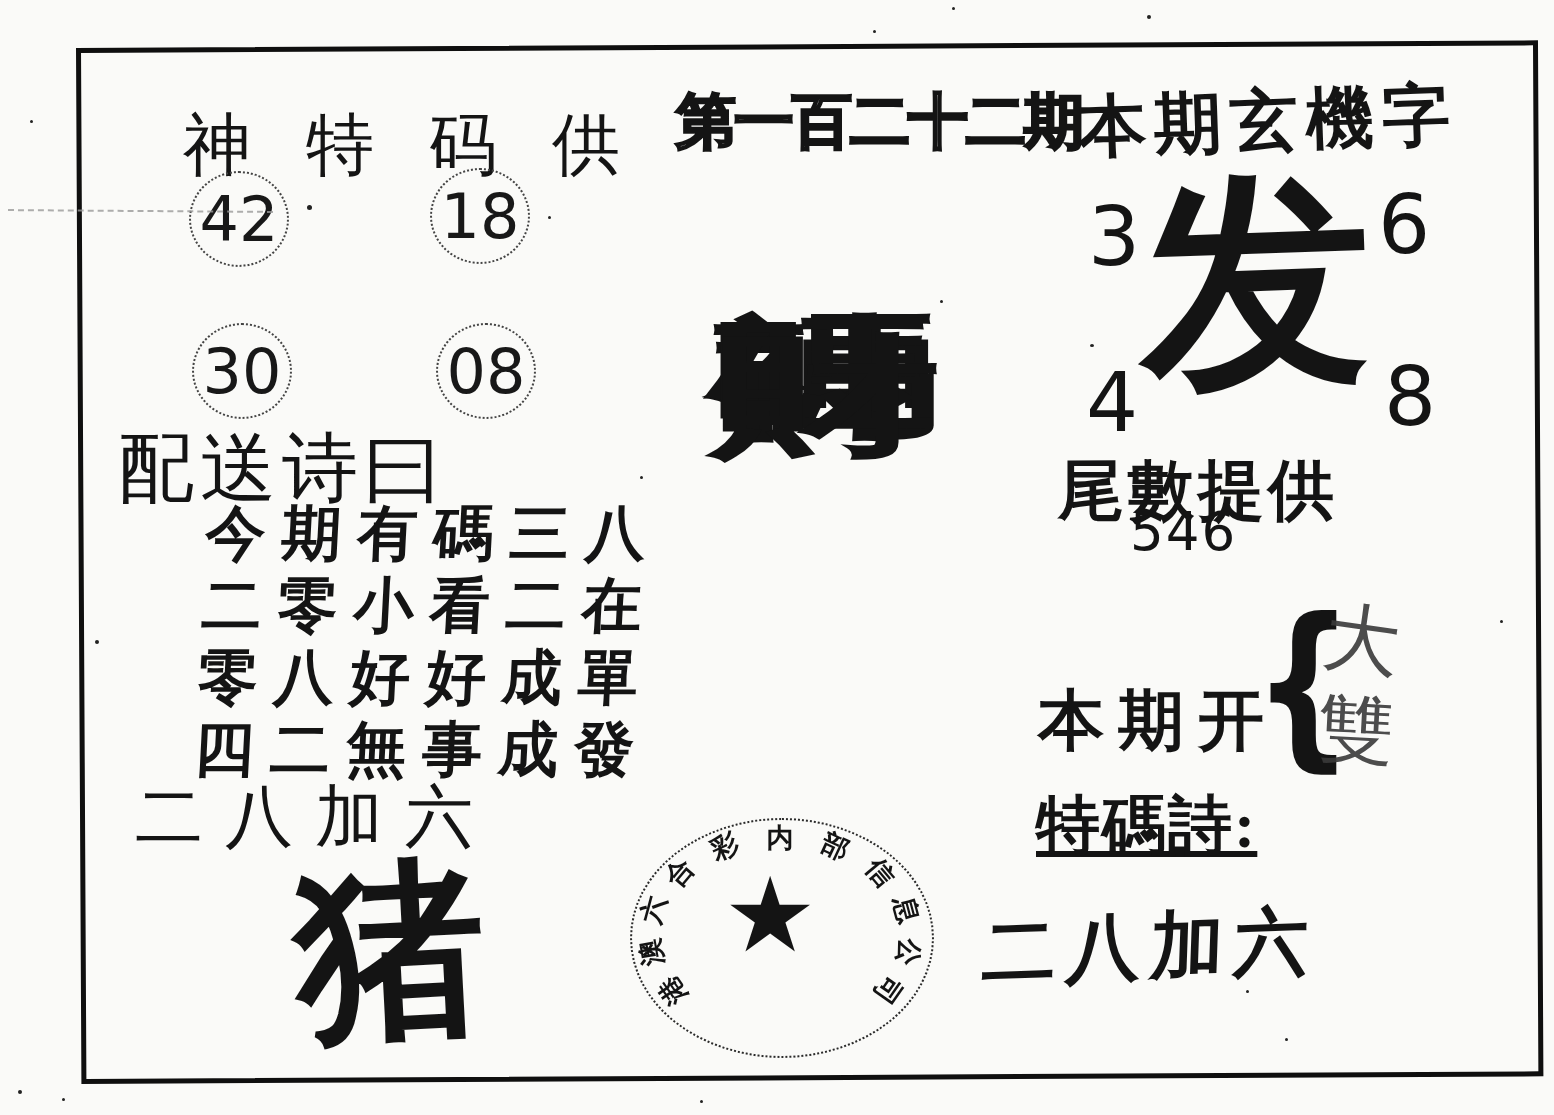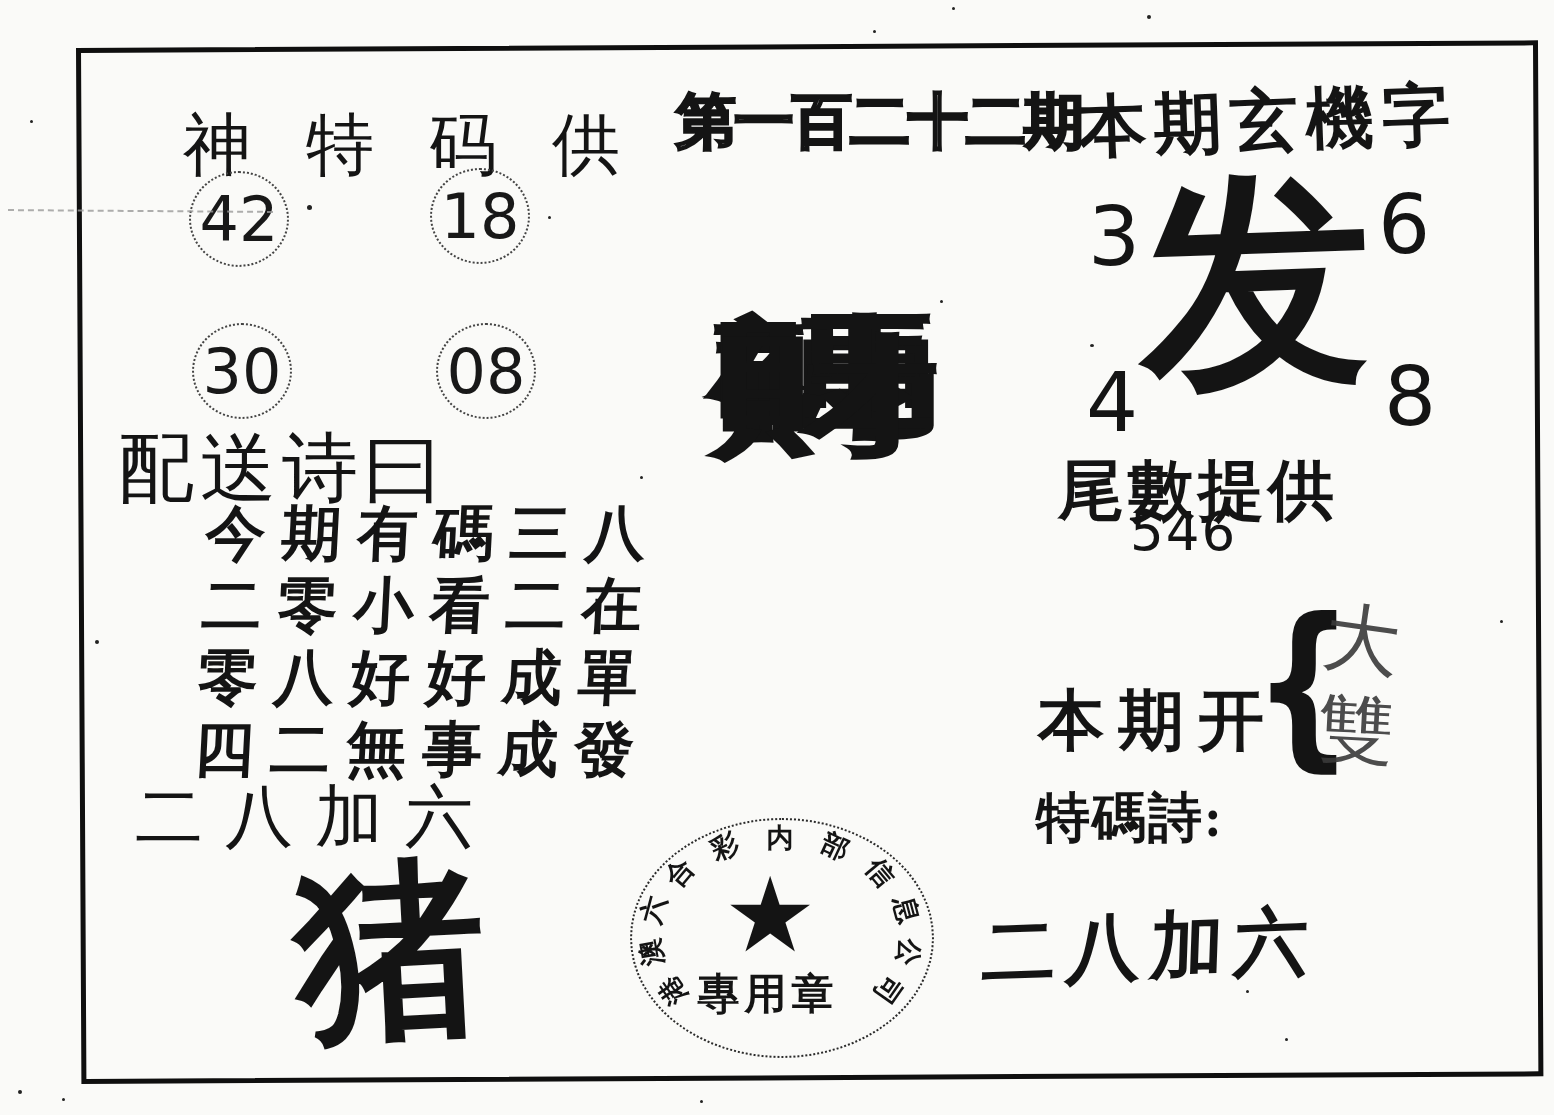--- a/index.html
+++ b/index.html
@@ -103,21 +103,21 @@
     font-size:178px;font-weight:700;line-height:1;
     transform:scaleX(0.8);
   }
   .pred{
     font-size:76px;font-weight:400;color:#3a3a3a;line-height:1;opacity:0.9;
   }
   .pred-top{left:1324px;top:602px;transform:rotate(8deg);}
   .pred-bottom{left:1318px;top:692px;transform:rotate(3deg);}
   .special-label{
     left:1036px;top:782px;
-    font-size:54px;font-weight:800;letter-spacing:2px;white-space:nowrap;
+    font-size:64px;font-weight:800;letter-spacing:2px;white-space:nowrap;text-decoration:underline;
   }
   .special-poem{
     left:982px;top:898px;
     font-size:74px;font-weight:700;letter-spacing:10px;white-space:nowrap;
     transform:rotate(-2deg) skewX(-4deg);
   }
   
   .stamp{left:630px;top:818px;width:304px;height:240px;}
   .stamp-ring{
     position:absolute;left:0;top:0;right:0;bottom:0;
@@ -221,21 +221,20 @@
   <span class="ringchar" style="left:24px;top:92px;transform:translate(-50%,-50%) rotate(-75deg);">六</span>
   <span class="ringchar" style="left:50px;top:55px;transform:translate(-50%,-50%) rotate(-50deg);">合</span>
   <span class="ringchar" style="left:95px;top:29px;transform:translate(-50%,-50%) rotate(-25deg);">彩</span>
   <span class="ringchar" style="left:150px;top:20px;transform:translate(-50%,-50%);">内</span>
   <span class="ringchar" style="left:205px;top:29px;transform:translate(-50%,-50%) rotate(25deg);">部</span>
   <span class="ringchar" style="left:250px;top:55px;transform:translate(-50%,-50%) rotate(50deg);">信</span>
   <span class="ringchar" style="left:276px;top:92px;transform:translate(-50%,-50%) rotate(75deg);">息</span>
   <span class="ringchar" style="left:278px;top:134px;transform:translate(-50%,-50%) rotate(100deg);">公</span>
   <span class="ringchar" style="left:257px;top:172px;transform:translate(-50%,-50%) rotate(125deg);">司</span>
   <span class="stamp-star">★</span>
-  <span class="stamp-label">專用章</span>
 </div>
 
 <div class="abs smudge"></div>
 <div class="abs speck s1"></div>
 <div class="abs speck s2"></div>
 <div class="abs speck s3"></div>
 <div class="abs speck s4"></div>
 <div class="abs speck s5"></div>
 <div class="abs speck s6"></div>
 <div class="abs speck s7"></div>

